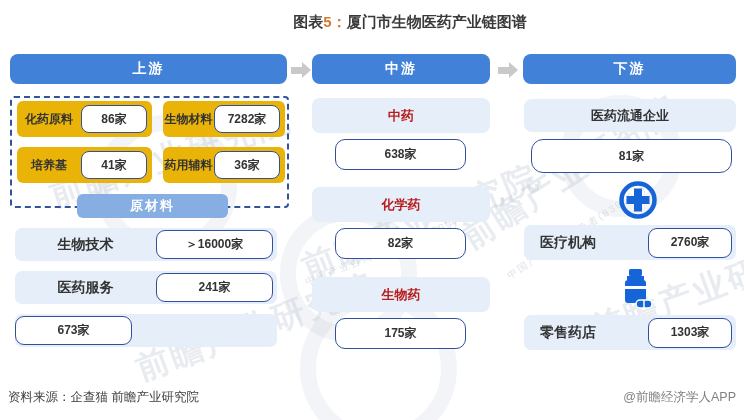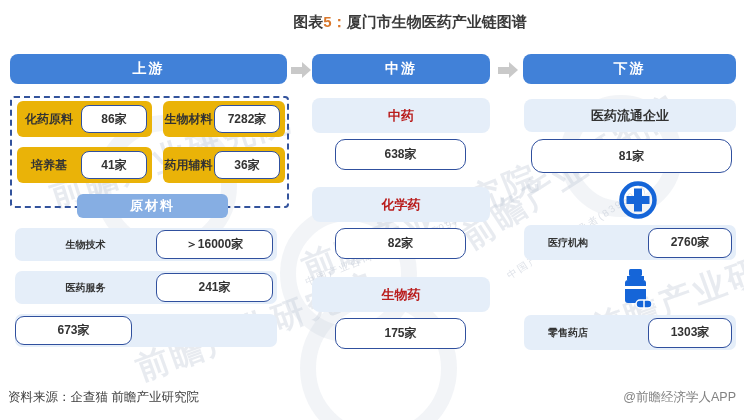--- a/index.html
+++ b/index.html
@@ -41,21 +41,21 @@
   .cell .vbox{width:66px;height:28px;margin-right:5px;flex:0 0 auto;}
   .cell-1{left:17px;top:101px;width:135px;}
   .cell-2{left:163px;top:101px;width:122px;}
   .cell-3{left:17px;top:147px;width:135px;}
   .cell-4{left:163px;top:147px;width:122px;}
   .tag{position:absolute;left:77px;top:194px;width:151px;height:24px;background:#86aee3;
        border-radius:6px;color:#fff;font-size:13px;font-weight:bold;letter-spacing:2px;
        display:flex;align-items:center;justify-content:center;z-index:3;}
   
   .row{position:absolute;display:flex;align-items:center;background:#e5eef9;border-radius:7px;z-index:2;}
-  .row .lbl{flex:1;text-align:center;font-size:10px;font-weight:bold;color:#333;}
+  .row .lbl{flex:1;text-align:center;font-size:14px;font-weight:bold;color:#333;}
   .up-row{left:15px;width:262px;height:33px;}
   .up-row .vbox{width:117px;height:29px;margin-right:4px;border-radius:9px;flex:0 0 auto;}
   .up-row-1{top:228px;} .up-row-2{top:271px;} .up-row-3{top:314px;}
   
   .mid-label{position:absolute;left:312px;width:178px;height:35px;background:#e5eef9;border-radius:8px;
              display:flex;align-items:center;justify-content:center;font-size:13px;font-weight:bold;color:#b91c1c;z-index:2;}
   .mid-val{position:absolute;left:335px;width:131px;height:31px;border-radius:10px;z-index:2;}
   .mid-label-1{top:98px;} .mid-val-1{top:139px;}
   .mid-label-2{top:187px;} .mid-val-2{top:228px;}
   .mid-label-3{top:277px;} .mid-val-3{top:318px;text-align:center;}

